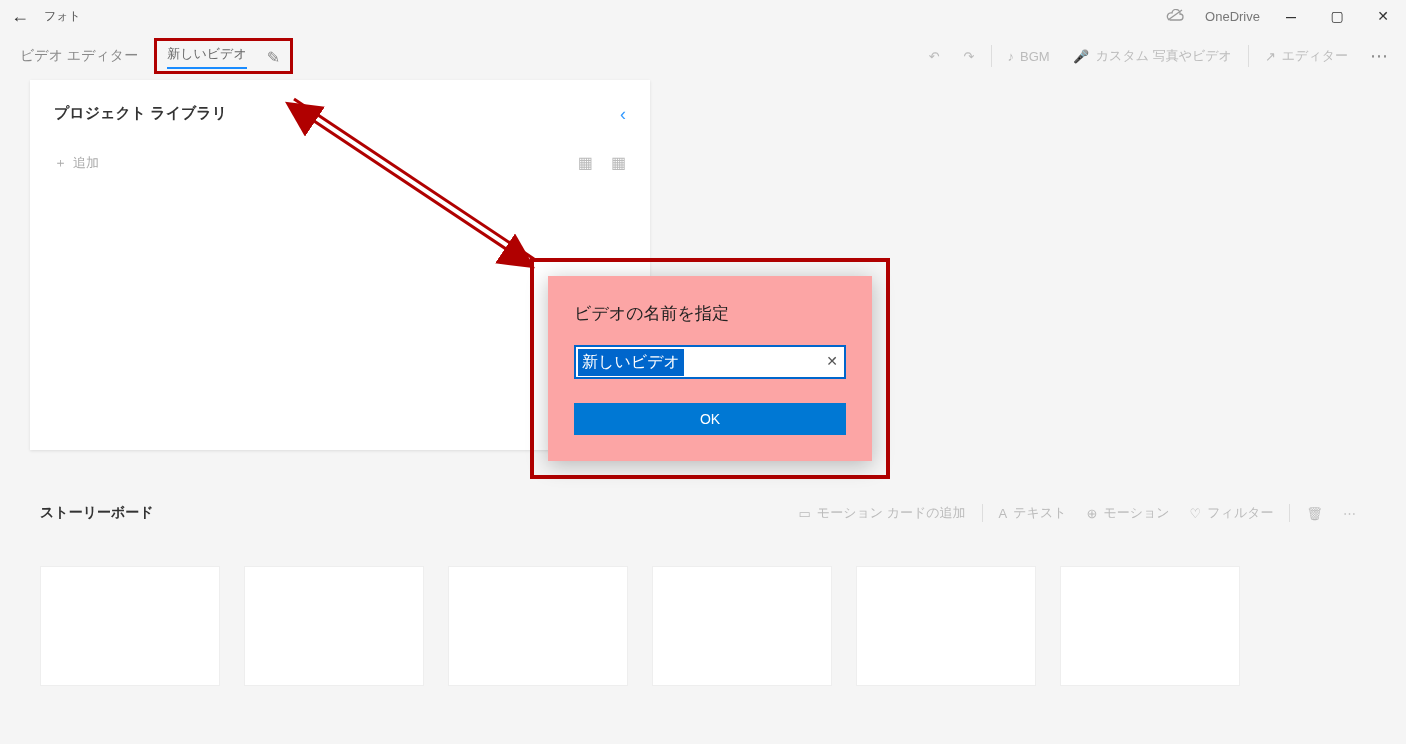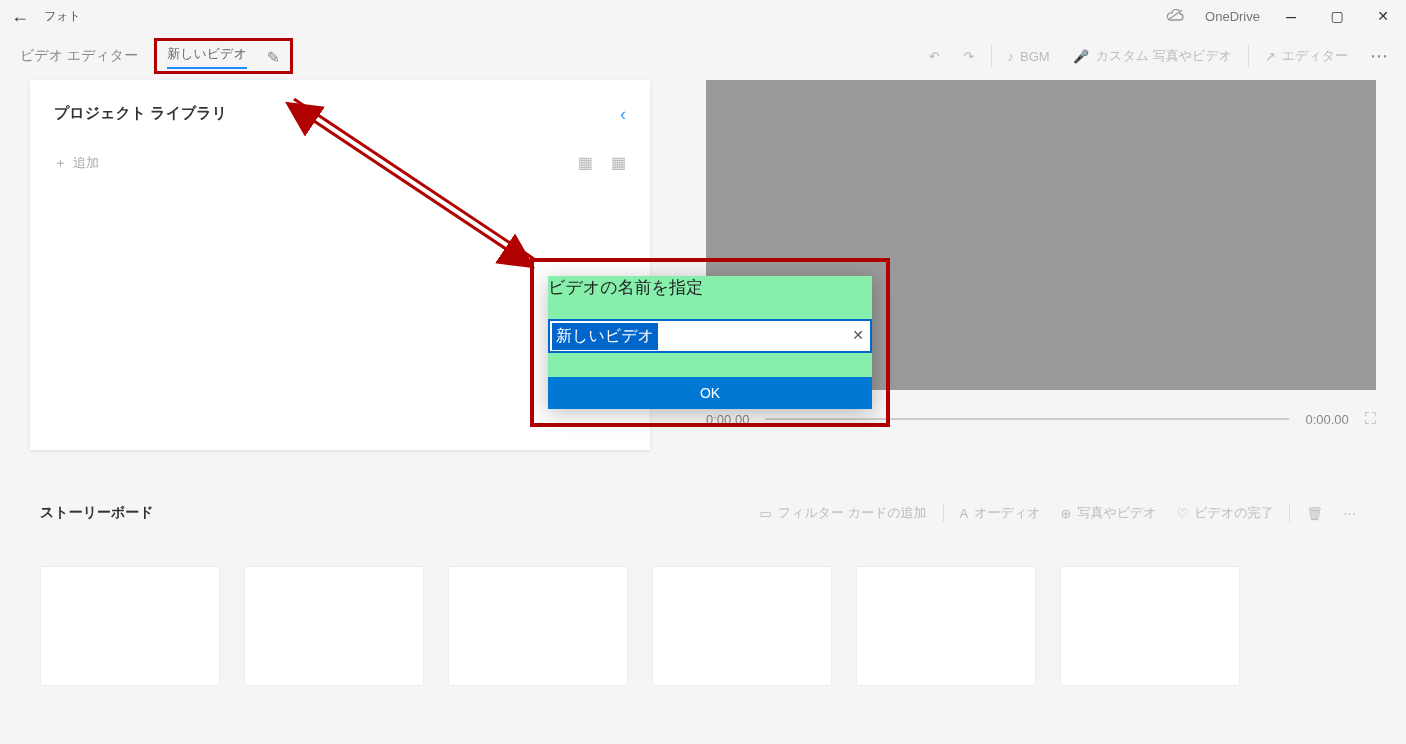--- a/index.html
+++ b/index.html
@@ -52,21 +52,21 @@
 .storyboard .sbheader { display: flex; align-items: center; }
 .storyboard .sbtitle { font-size: 14px; font-weight: 600; color: #333; }
 .storyboard .sbheader .spacer { flex: 1; }
 .storyboard .sbtn { color: #bbb; font-size: 13px; padding: 4px 10px; display: flex; align-items: center; gap: 6px; }
 .storyboard .sbsep { width: 1px; height: 18px; background: #ddd; margin: 0 6px; }
 .storyboard .clips { display: flex; gap: 24px; margin-top: 40px; }
 .storyboard .clip { width: 180px; height: 120px; background: #fff; border: 1px solid #eee; }
 
 
 .dialog-wrap { position: absolute; left: 530px; top: 258px; width: 360px; border: 4px solid #b00000; padding: 14px; }
-.dialog { background: #86efac; box-shadow: 0 4px 20px rgba(0,0,0,0.25); }
+.dialog { background: #fca5a5; box-shadow: 0 4px 20px rgba(0,0,0,0.25); padding: 26px; }
 .dialog .dtitle { font-size: 17px; color: #222; margin-bottom: 20px; }
 .dialog .inputwrap { position: relative; margin-bottom: 24px; }
 .dialog input { width: 100%; height: 34px; border: 2px solid #0066cc; padding: 4px 28px 4px 6px; font-size: 16px; color: #fff; background: #fff; }
 .dialog .seltext { position: absolute; left: 4px; top: 4px; background: #0066cc; color: #fff; padding: 3px 4px; font-size: 16px; }
 .dialog .clear { position: absolute; right: 8px; top: 8px; color: #555; font-size: 14px; }
 .dialog .btns { display: flex; gap: 18px; }
 .dialog .btn { flex: 1; height: 32px; border: none; font-size: 14px; cursor: pointer; }
 .dialog .btn.ok { background: #0078d4; color: #fff; }
 .dialog .btn.skip { background: #ccc; color: #333; }
 
@@ -135,51 +135,42 @@
         <span>＋</span>
         <span>追加</span>
       </div>
       <div class="viewbtns">
         <span>▦</span>
         <span>▦</span>
       </div>
     </div>
   </div>
 
-  <div class="preview">
-    <div class="canvas"></div>
-    <div class="timebar">
-      <span>0:00.00</span>
-      <div class="line"></div>
-      <span>0:00.00</span>
-      <span class="fullscreen">⛶</span>
-    </div>
-  </div>
 </div>
 
 <div class="storyboard">
   <div class="sbheader">
     <div class="sbtitle">ストーリーボード</div>
     <div class="spacer"></div>
     <div class="sbtn">
         <span>▭</span>
-        <span>フィルター カードの追加</span>
+        <span>モーション カードの追加</span>
       </div>
     <div class="sbsep"></div>
     <div class="sbtn">
         <span>A</span>
-        <span>オーディオ</span>
+        <span>テキスト</span>
       </div>
     <div class="sbtn">
         <span>⊕</span>
-        <span>写真やビデオ</span>
+        <span>モーション</span>
       </div>
     <div class="sbtn">
         <span>♡</span>
-        <span>ビデオの完了</span>
+        <span>フィルター</span>
       </div>
     <div class="sbsep"></div>
     <div class="sbtn">
         <span>🗑</span>
       </div>
     <div class="sbtn">⋯</div>
   </div>
   <div class="clips">
     <div class="clip"></div>
     <div class="clip"></div>

